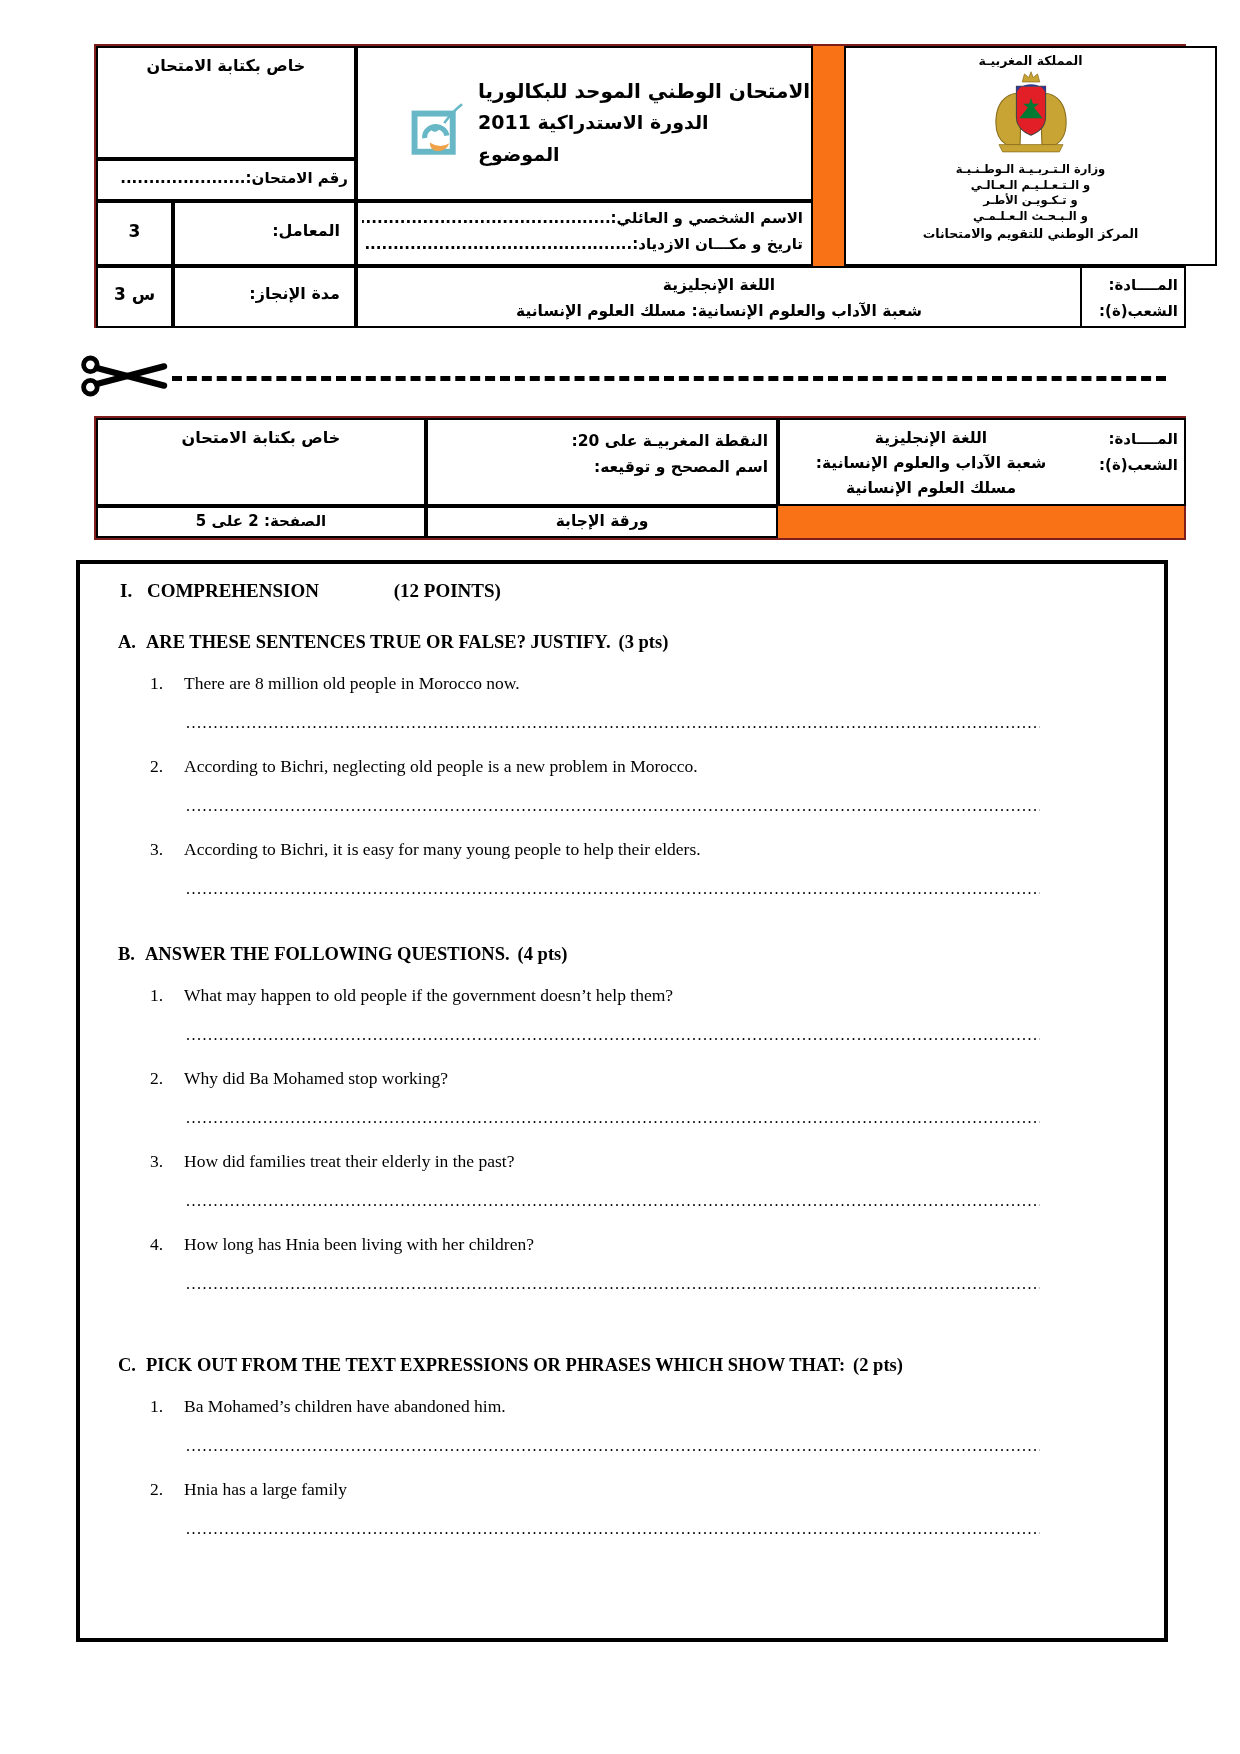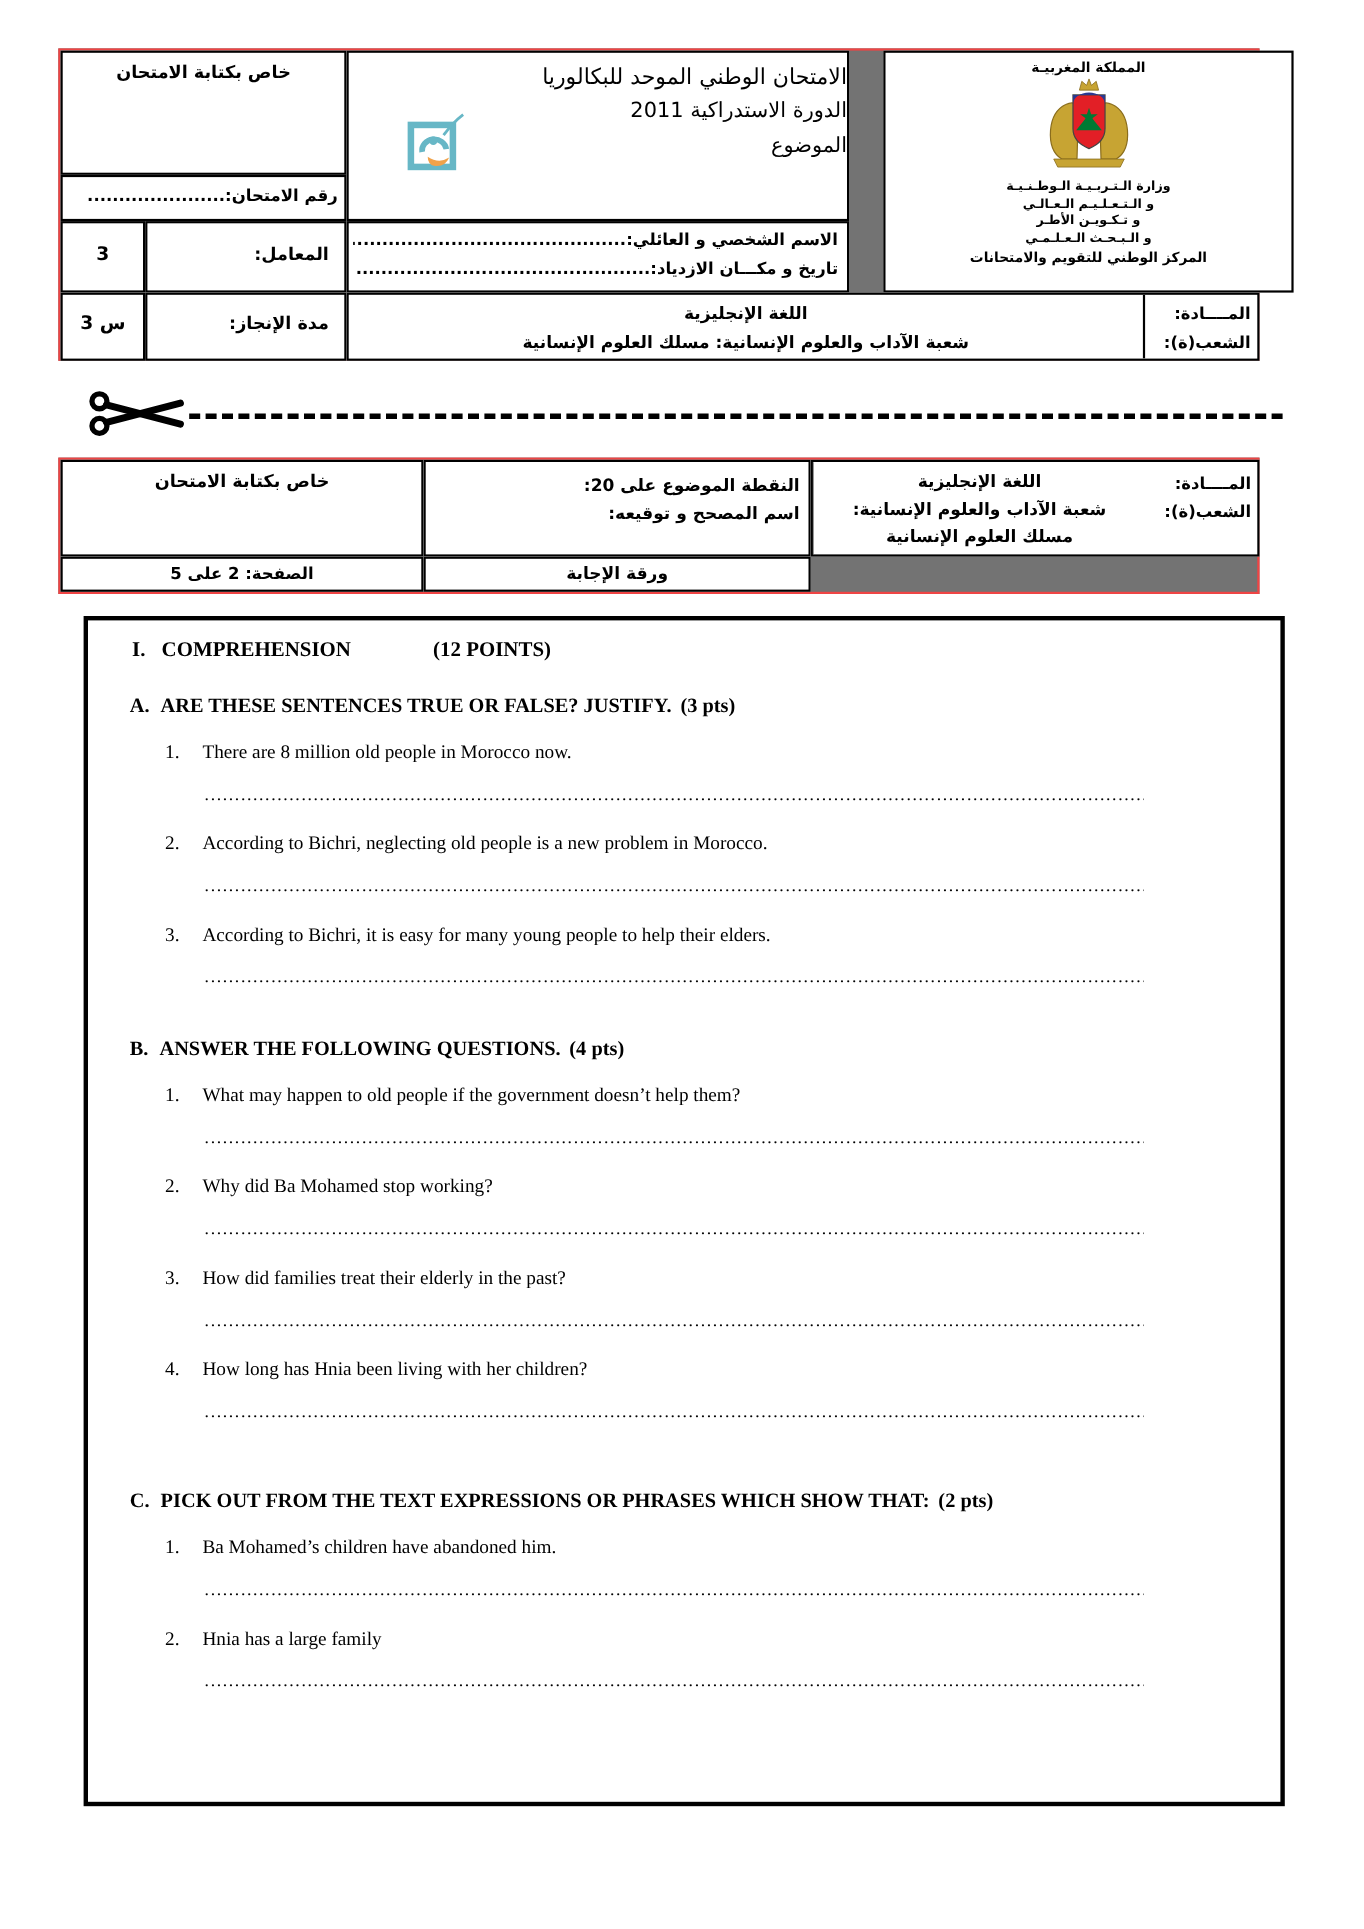--- a/index.html
+++ b/index.html
@@ -1,41 +1,41 @@
 <!DOCTYPE html>
 <html lang="en"><head>
 <meta charset="utf-8">
 <style>
   html,body{margin:0;padding:0;background:#fff;}
   body{width:1240px;height:1754px;overflow:hidden;font-family:"DejaVu Sans",sans-serif;color:#000;}
   .sheet{position:relative;width:1240px;height:1754px;background:#fff;}
 
   
-  .tbl{position:relative;margin-left:53px;width:1092px;box-sizing:border-box;border:2px solid #ef4444;background:#737373;}
+  .tbl{position:relative;margin-left:94px;width:1092px;box-sizing:border-box;border:2px solid #7f1d1d;background:#f97316;}
   .hdr1{height:284px;margin-top:44px;}
   .hdr2{height:124px;margin-top:14px;}
   .cell{position:absolute;box-sizing:border-box;border:2px solid #000;background:#fff;overflow:hidden;}
   .ar{direction:rtl;font-weight:bold;}
 
   
   .c-res1{left:0;top:0;width:260px;height:113px;text-align:center;padding-top:8px;font-size:16px;}
   .c-examno{left:0;top:113px;width:260px;height:42px;font-size:15px;padding:8px 6px 0 4px;white-space:nowrap;}
   .c-title{left:260px;top:0;width:457px;height:155px;}
   .c-arms{left:748px;top:0;width:373px;height:220px;text-align:center;padding-top:4px;}
   .c-coefv{left:0;top:155px;width:77px;height:65px;text-align:center;font-size:17px;font-weight:bold;padding-top:18px;}
   .c-coefl{left:77px;top:155px;width:183px;height:65px;font-size:16px;padding:18px 14px 0 0;}
   .c-name{left:260px;top:155px;width:457px;height:65px;font-size:15px;padding:6px 8px 0 4px;}
   .c-name .infoline{white-space:nowrap;overflow:hidden;height:26px;}
   .c-durv{left:0;top:220px;width:77px;height:62px;text-align:center;font-size:17px;font-weight:bold;padding-top:16px;}
   .c-durl{left:77px;top:220px;width:183px;height:62px;font-size:16px;padding:16px 14px 0 0;}
   .c-subj{left:260px;top:220px;width:830px;height:62px;display:flex;}
   .subj-labels{width:96px;border-left:2px solid #000;padding:4px 6px 0 0;font-size:15px;line-height:26px;}
   .subj-values{flex:1;text-align:center;padding-top:4px;font-size:15.5px;line-height:26px;}
 
-  .titles{margin-left:120px;text-align:right;direction:rtl;font-weight:normal;padding-top:6px;}
+  .titles{margin-left:120px;text-align:left;direction:rtl;font-weight:bold;padding-top:28px;}
   .t1{font-size:20px;line-height:30px;}
   .t2{font-size:19px;line-height:32px;}
   .t3{font-size:19px;line-height:32px;}
   .logo{position:absolute;left:52px;top:52px;}
   .kingdom{font-size:12.5px;line-height:18px;}
   .ministry{font-size:11.5px;line-height:15.5px;}
   .mcenter{font-size:12.5px;margin-top:2px;}
   .dots{letter-spacing:1px;}
 
   
@@ -166,21 +166,21 @@
       </svg>
     </span>
     <span class="dashline"></span>
   </div>
 
   <div class="tbl hdr2">
     <div class="cell h2-res ar">
       <span>خاص بكتابة الامتحان</span>
     </div>
     <div class="cell h2-mark ar">
-      <div>النقطة الموضوع على 20:</div>
+      <div>النقطة المغربيـة على 20:</div>
       <div>اسم المصحح و توقيعه:</div>
     </div>
     <div class="cell h2-subj ar">
       <div class="h2-labels">
         <div>المــــادة:</div>
         <div>الشعب(ة):</div>
       </div>
       <div class="h2-values">
         <div>اللغة الإنجليزية</div>
         <div>شعبة الآداب والعلوم الإنسانية:</div>

